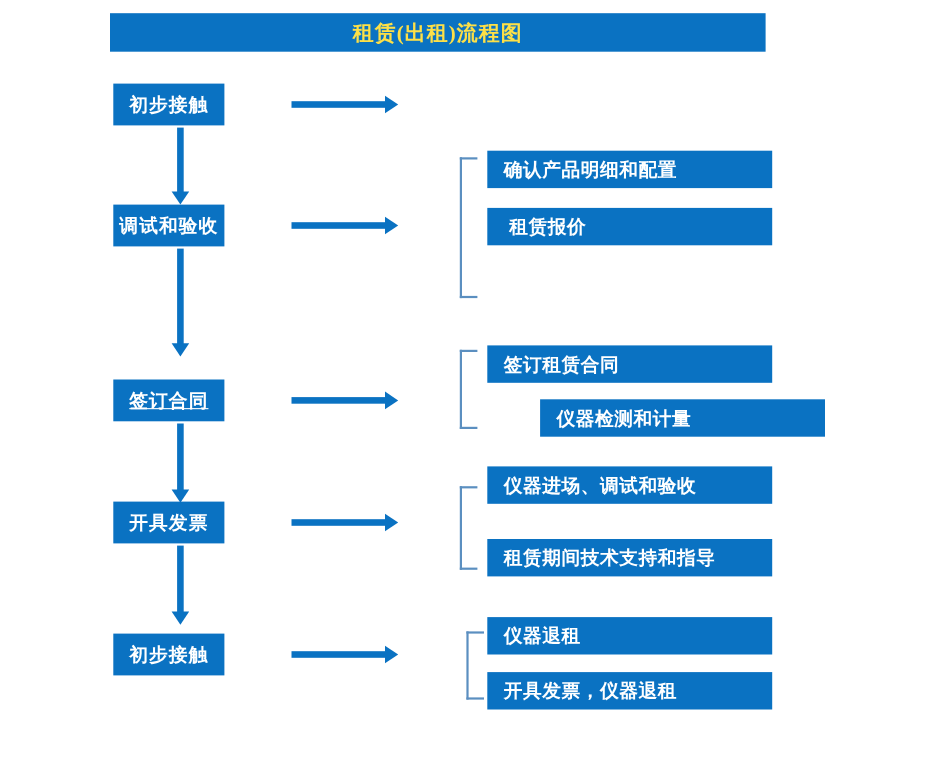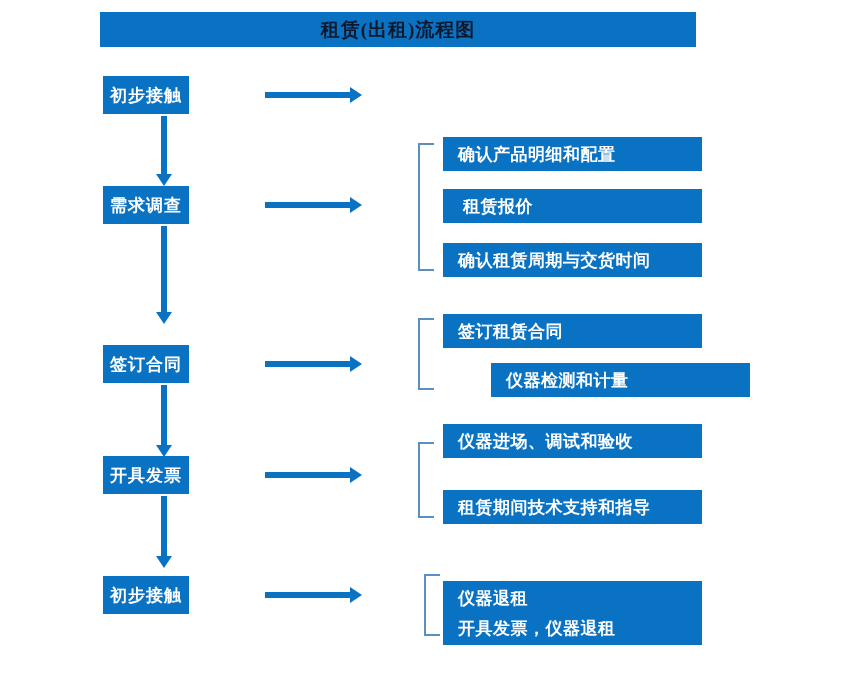--- a/index.html
+++ b/index.html
@@ -17,40 +17,40 @@
     background: #ffffff;
     overflow: hidden;
   }
   .title-bar {
     position: absolute;
     left: 100px;
     top: 12px;
     width: 596px;
     height: 35px;
     background: #0a72c2;
-    color: #0f172a;
+    color: #fde047;
     font-size: 19px;
     font-weight: bold;
     display: flex;
     align-items: center;
     justify-content: center;
     letter-spacing: 1px;
   }
   .box {
     position: absolute;
     background: #0a72c2;
     color: #ffffff;
     font-weight: bold;
     display: flex;
     align-items: center;
     box-sizing: border-box;
   }
   .box.left {
     left: 103px;
-    width: 86px;
+    width: 101px;
     height: 38px;
     font-size: 17px;
     justify-content: center;
     letter-spacing: 1px;
   }
   .box.right {
     left: 443px;
     width: 259px;
     height: 34px;
     font-size: 17px;
@@ -122,39 +122,38 @@
     <div class="shaft" style="width:86px;"></div>
     <div class="head" style="left:85px;"></div>
   </div>
 
 
   <div class="v-arrow" style="left:155px; top:116px; height:70px;">
     <div class="shaft" style="height:59px;"></div>
     <div class="head" style="top:58px;"></div>
   </div>
 
-  <div class="box left" style="top:186px;">需求调查</div>
+  <div class="box left" style="top:186px;">调试和验收</div>
 
   <div class="h-arrow" style="left:265px; top:196px; width:97px;">
     <div class="shaft" style="width:86px;"></div>
     <div class="head" style="left:85px;"></div>
   </div>
 
   <div class="bracket" style="left:418px; top:143px; width:16px; height:128px;"></div>
 
   <div class="box right" style="top:137px;">确认产品明细和配置</div>
   <div class="box right" style="top:189px;padding-left:20px;">租赁报价</div>
-  <div class="box right" style="top:243px;">确认租赁周期与交货时间</div>
 
   <div class="v-arrow" style="left:155px; top:226px; height:98px;">
     <div class="shaft" style="height:87px;"></div>
     <div class="head" style="top:86px;"></div>
   </div>
 
-  <div class="box left" style="top:345px;">签订合同</div>
+  <div class="box left" style="top:345px;text-decoration:underline;">签订合同</div>
 
   <div class="h-arrow" style="left:265px; top:355px; width:97px;">
     <div class="shaft" style="width:86px;"></div>
     <div class="head" style="left:85px;"></div>
   </div>
 
   <div class="bracket" style="left:418px; top:318px; width:16px; height:72px;"></div>
 
   <div class="box right" style="top:314px;">签订租赁合同</div>
   <div class="box right" style="top:363px;margin-left:48px;">仪器检测和计量</div>
@@ -183,16 +182,16 @@
 
   <div class="box left" style="top:576px;">初步接触</div>
 
   <div class="h-arrow" style="left:265px; top:586px; width:97px;">
     <div class="shaft" style="width:86px;"></div>
     <div class="head" style="left:85px;"></div>
   </div>
 
   <div class="bracket" style="left:424px; top:574px; width:16px; height:62px;"></div>
 
-  <div class="box right" style="top:561px;margin-top:20px;">仪器退租</div>
+  <div class="box right" style="top:561px;">仪器退租</div>
   <div class="box right" style="top:611px;">开具发票，仪器退租</div>
 
 </div>
 
 </body></html>

